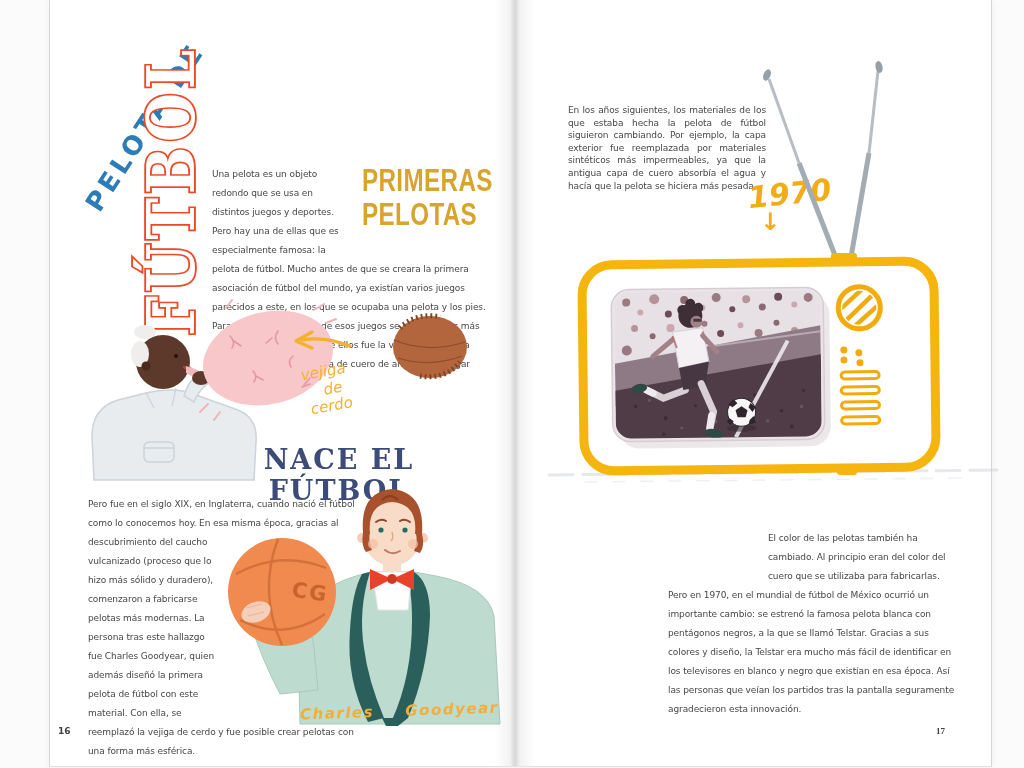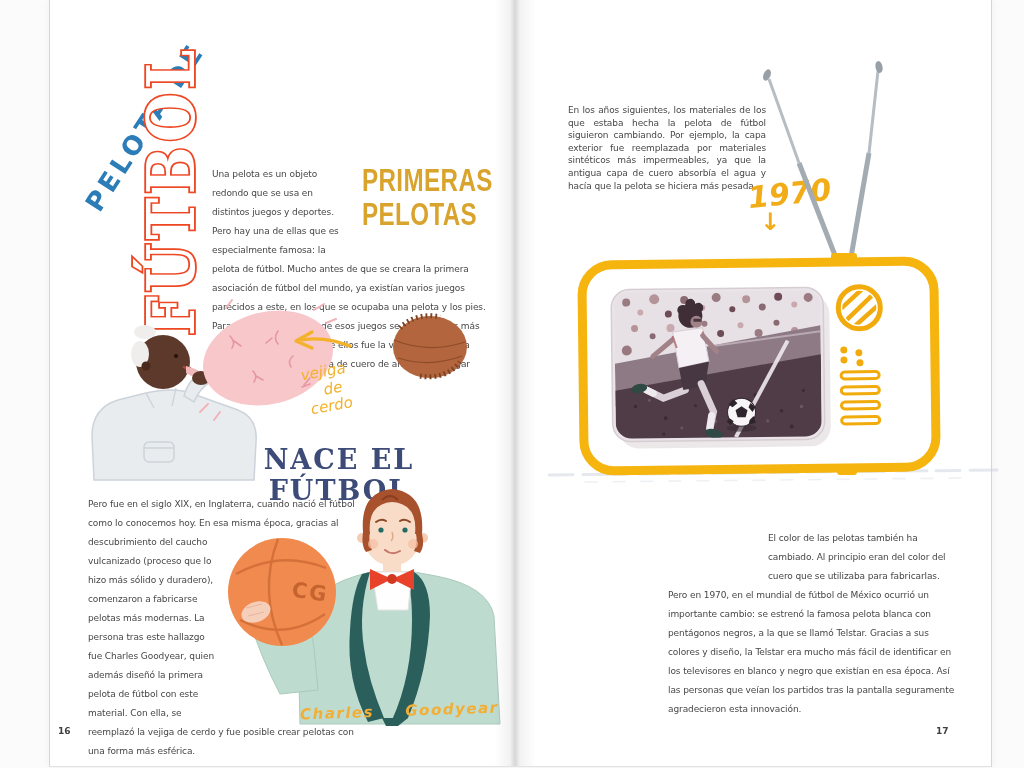--- a/index.html
+++ b/index.html
@@ -296,17 +296,17 @@
         </g>
       </g>
     </svg>
 
 
     <div class="abs" style="left:156px;top:526px;width:290px;">
       <div class="wrap-telstar"></div>
       <span class="body-text">El color de las pelotas también ha cambiado. Al principio eran del color del cuero que se utilizaba para fabricarlas. Pero en 1970, en el mundial de fútbol de México ocurrió un importante cambio: se estrenó la famosa pelota blanca con pentágonos negros, a la que se llamó Telstar. Gracias a sus colores y diseño, la Telstar era mucho más fácil de identificar en los televisores en blanco y negro que existían en esa época. Así las personas que veían los partidos tras la pantalla seguramente agradecieron esta innovación.</span>
     </div>
 
-    <div class="abs pagenum" style="left:424px;top:726px;">17</div>
+    <div class="abs pagenum" style="left:424px;top:726px;font-family:Liberation Serif, serif;">17</div>
   </div>
 
   <div class="spine"></div>
 </div>
 
 </body></html>

